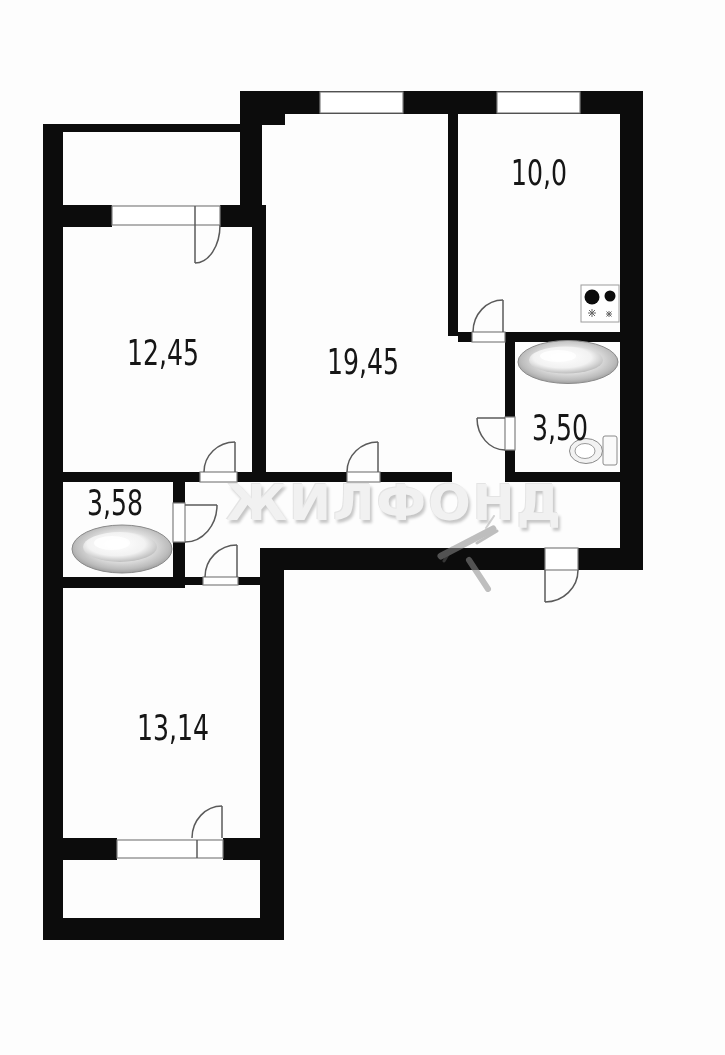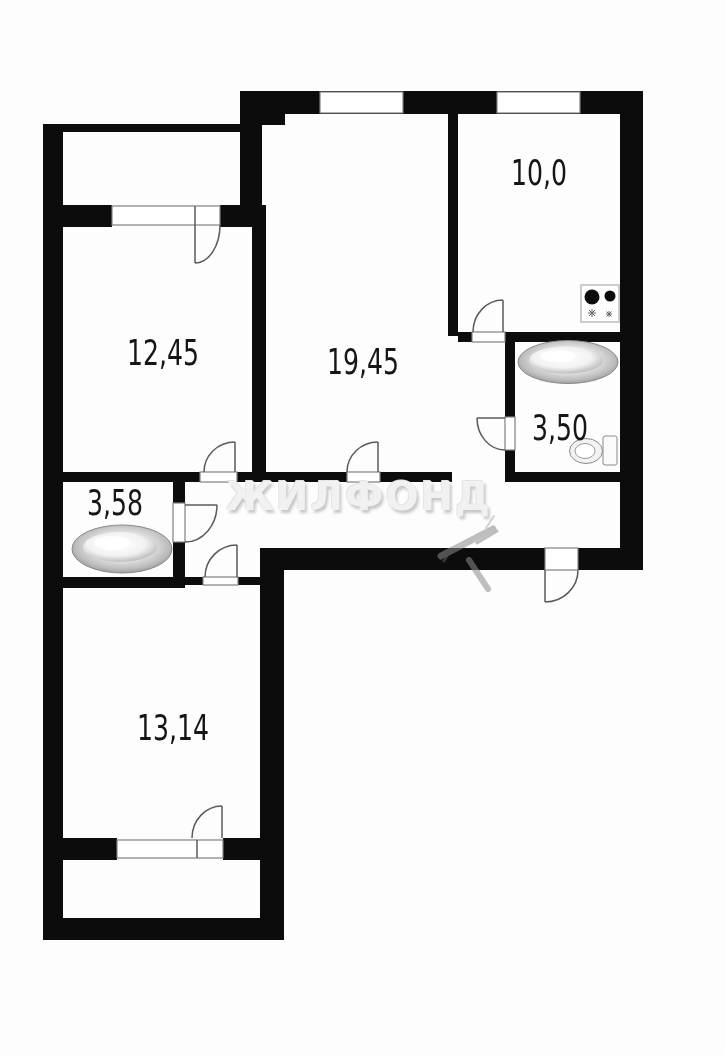--- a/index.html
+++ b/index.html
@@ -10,21 +10,21 @@
     overflow:hidden;
     font-family:"DejaVu Sans", sans-serif;
   }
   .plan-svg{position:absolute;left:0;top:0;}
   .overlay-svg{position:absolute;left:0;top:0;pointer-events:none;}
   .watermark{
     position:absolute;
     left:226px;top:474px;
     font-family:"DejaVu Sans", sans-serif;
     font-weight:bold;
-    font-size:39px;
+    font-size:50px;
     letter-spacing:2px;
     color:#f1f1f1;
     text-shadow:-1px -1px 0 #e4e4e4, 2px 3px 3px #c6c6c6;
     pointer-events:none;
     white-space:nowrap;
   }
   .room-label{
     font-family:"DejaVu Sans", sans-serif;
     font-size:36px;
     fill:#161616;

